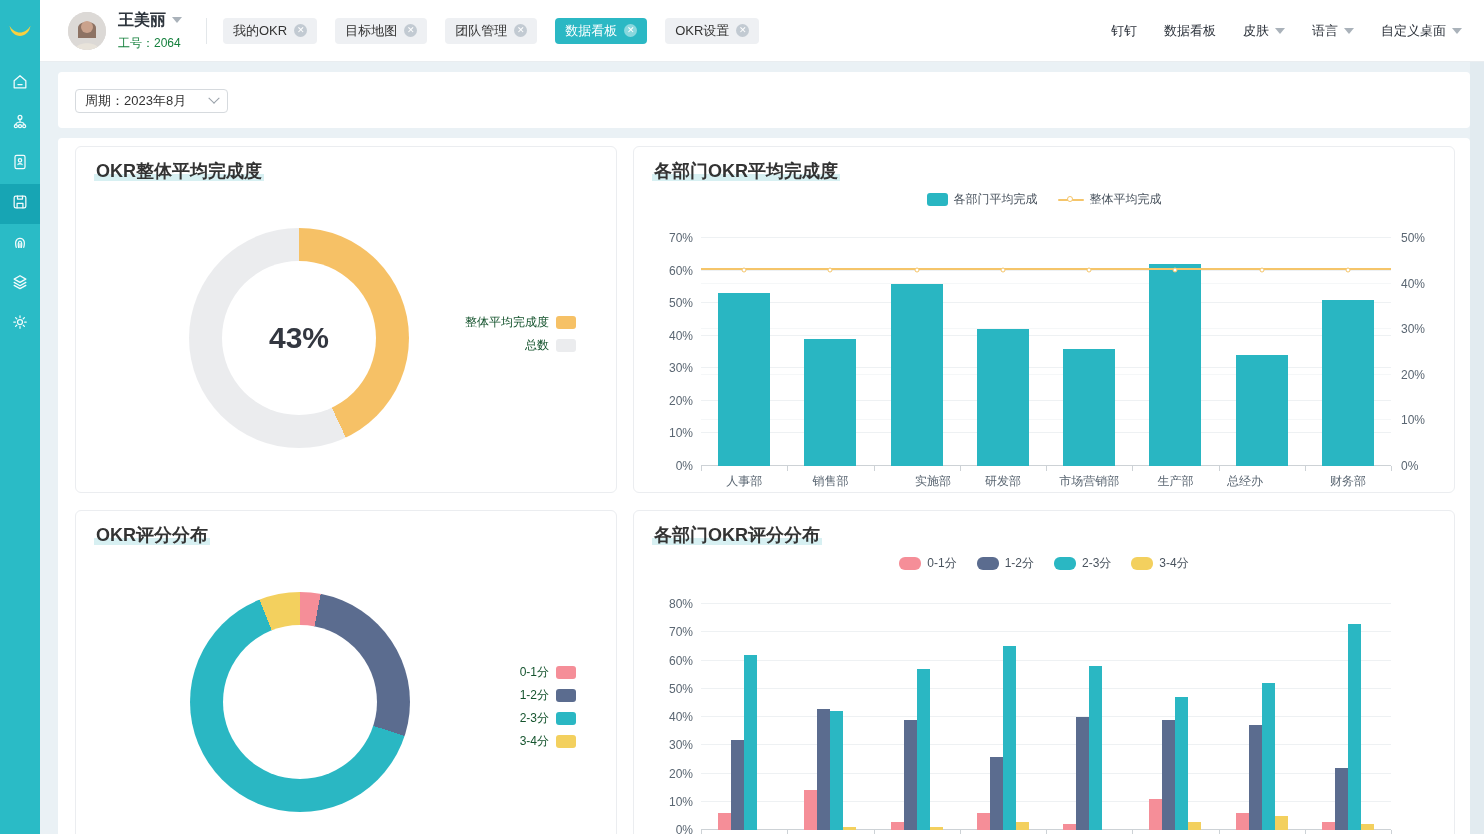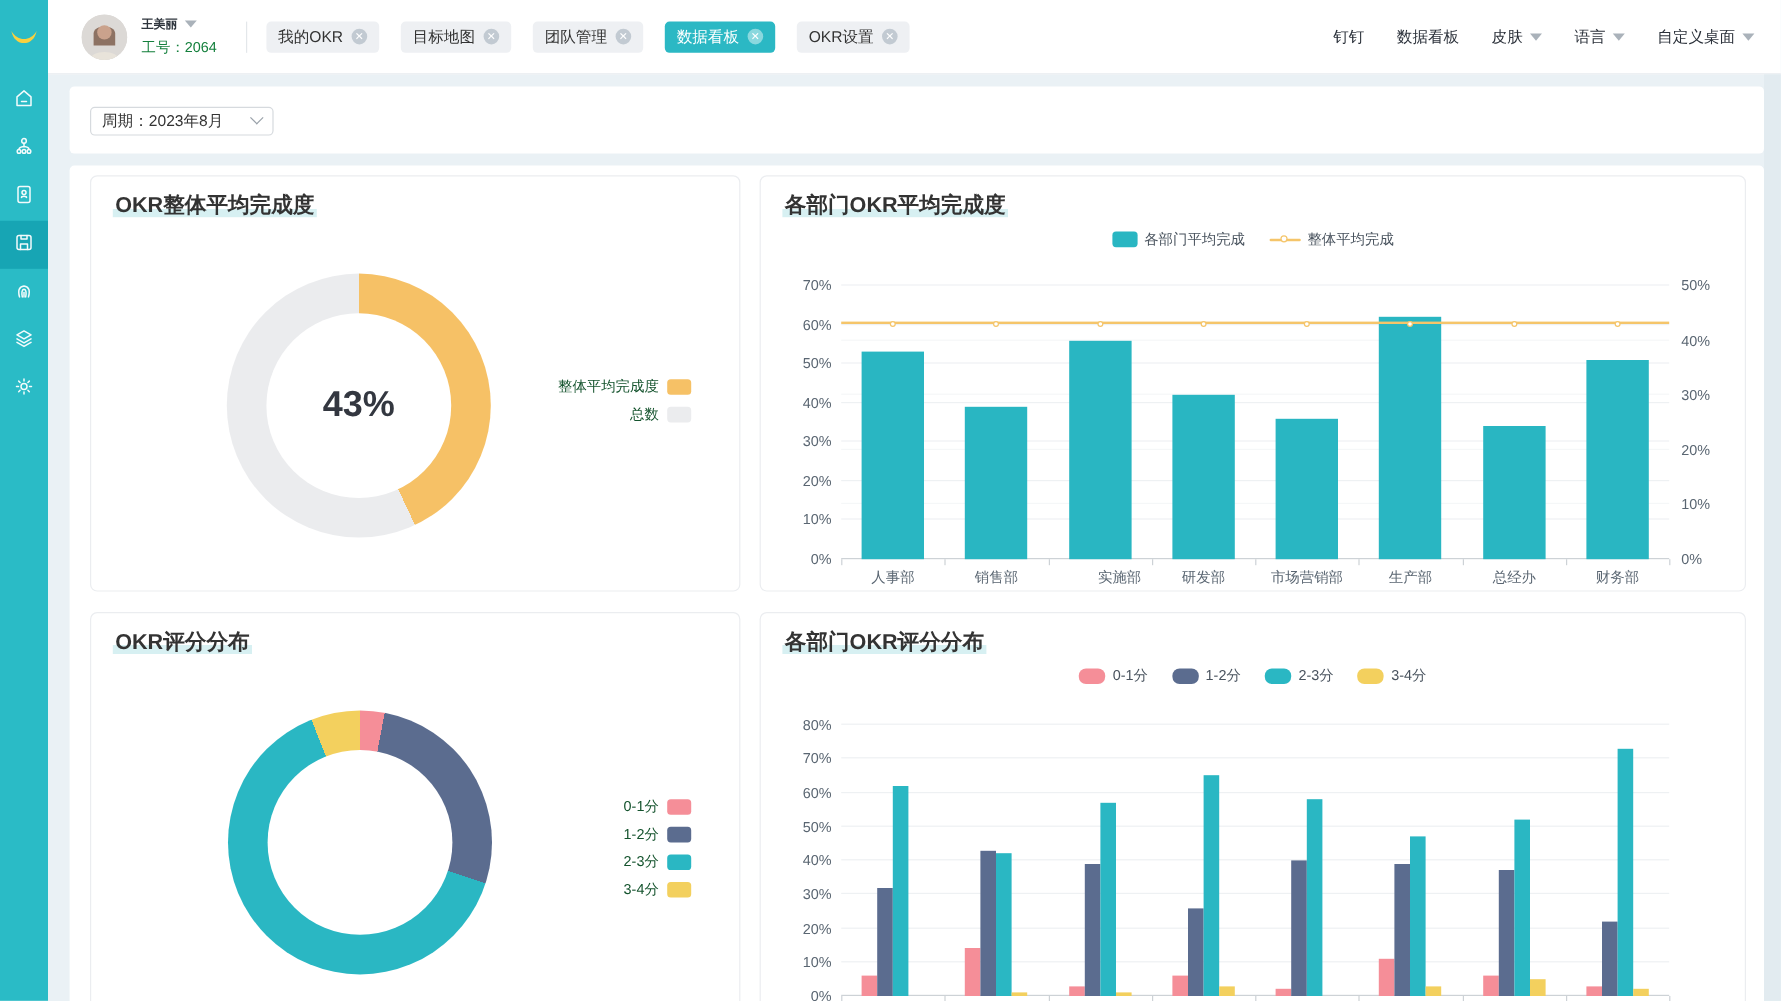--- a/index.html
+++ b/index.html
@@ -13,21 +13,21 @@
   .side-item { width:40px; height:40px; display:flex; align-items:center; justify-content:center; cursor:pointer; }
   .side-item.active { background:#17a5b4; }
   .side-item svg { stroke:#fff; fill:none; stroke-width:1.5; stroke-linecap:round; stroke-linejoin:round; opacity:.95; }
 
   
   .header { position:absolute; left:40px; top:0; width:1444px; height:62px; background:#fff;
     border-bottom:1px solid #e9edf0; display:flex; align-items:center; padding:0 22px 0 28px; }
   .avatar { width:38px; height:38px; border-radius:50%; overflow:hidden; background:#dcd9d6; flex:0 0 auto; }
   .user-block { margin-left:12px; }
   .user-name-row { display:flex; align-items:center; gap:6px; }
-  .user-name { font-size:10px; font-weight:bold; color:#2e353d; }
+  .user-name { font-size:16px; font-weight:bold; color:#2e353d; }
   .caret { width:0; height:0; border-left:5px solid transparent; border-right:5px solid transparent; border-top:6px solid #aab2ba; }
   .emp-id { font-size:12px; color:#15803d; margin-top:4px; }
   .v-div { width:1px; height:26px; background:#e3e7ea; margin:0 16px 0 24px; }
   .tabs { display:flex; gap:18px; align-items:center; }
   .tab { display:flex; align-items:center; gap:7px; background:#eef0f3; border-radius:4px; height:26px;
     padding:0 10px; font-size:13px; color:#333; cursor:pointer; white-space:nowrap; }
   .tab.active { background:#2bb8c4; color:#fff; }
   .tab-close { width:13px; height:13px; border-radius:50%; background:#c2cad2; color:#fff; font-size:9px;
     line-height:13px; text-align:center; display:inline-block; }
   .tab.active .tab-close { background:rgba(255,255,255,.45); }
@@ -308,21 +308,21 @@
           <div class="tline-dot" style="left: 388.125px; top: 31.92px; border-color: rgb(245, 197, 106);"></div>
           <div class="tline-dot" style="left: 474.375px; top: 31.92px; border-color: rgb(245, 197, 106);"></div>
           <div class="tline-dot" style="left: 560.625px; top: 31.92px; border-color: rgb(245, 197, 106);"></div>
           <div class="tline-dot" style="left: 646.875px; top: 31.92px; border-color: rgb(245, 197, 106);"></div>
           <div class="xlab" style="left: 43.125px;">人事部</div>
           <div class="xlab" style="left: 129.375px;">销售部</div>
           <div class="xlab" style="left: 232px;">实施部</div>
           <div class="xlab" style="left: 301.875px;">研发部</div>
           <div class="xlab" style="left: 388.125px;">市场营销部</div>
           <div class="xlab" style="left: 474.375px;">生产部</div>
-          <div class="xlab" style="left: 561px;">总经办</div>
+          <div class="xlab" style="left: 544px;">总经办</div>
           <div class="xlab" style="left: 646.875px;">财务部</div>
         </div>
       </div>
   </section>
   <section class="panel" id="panel-2">
     <h2><span>OKR评分分布</span></h2>
     <div class="chart-root" id="chart-2">
         <div class="donut" style="background: conic-gradient(rgb(245, 142, 152) 0%, rgb(245, 142, 152) 3%, rgb(91, 108, 143) 3%, rgb(91, 108, 143) 30%, rgb(42, 183, 195) 30%, rgb(42, 183, 195) 94%, rgb(243, 208, 94) 94%, rgb(243, 208, 94) 100%);">
           <div class="hole"></div>
         </div>

